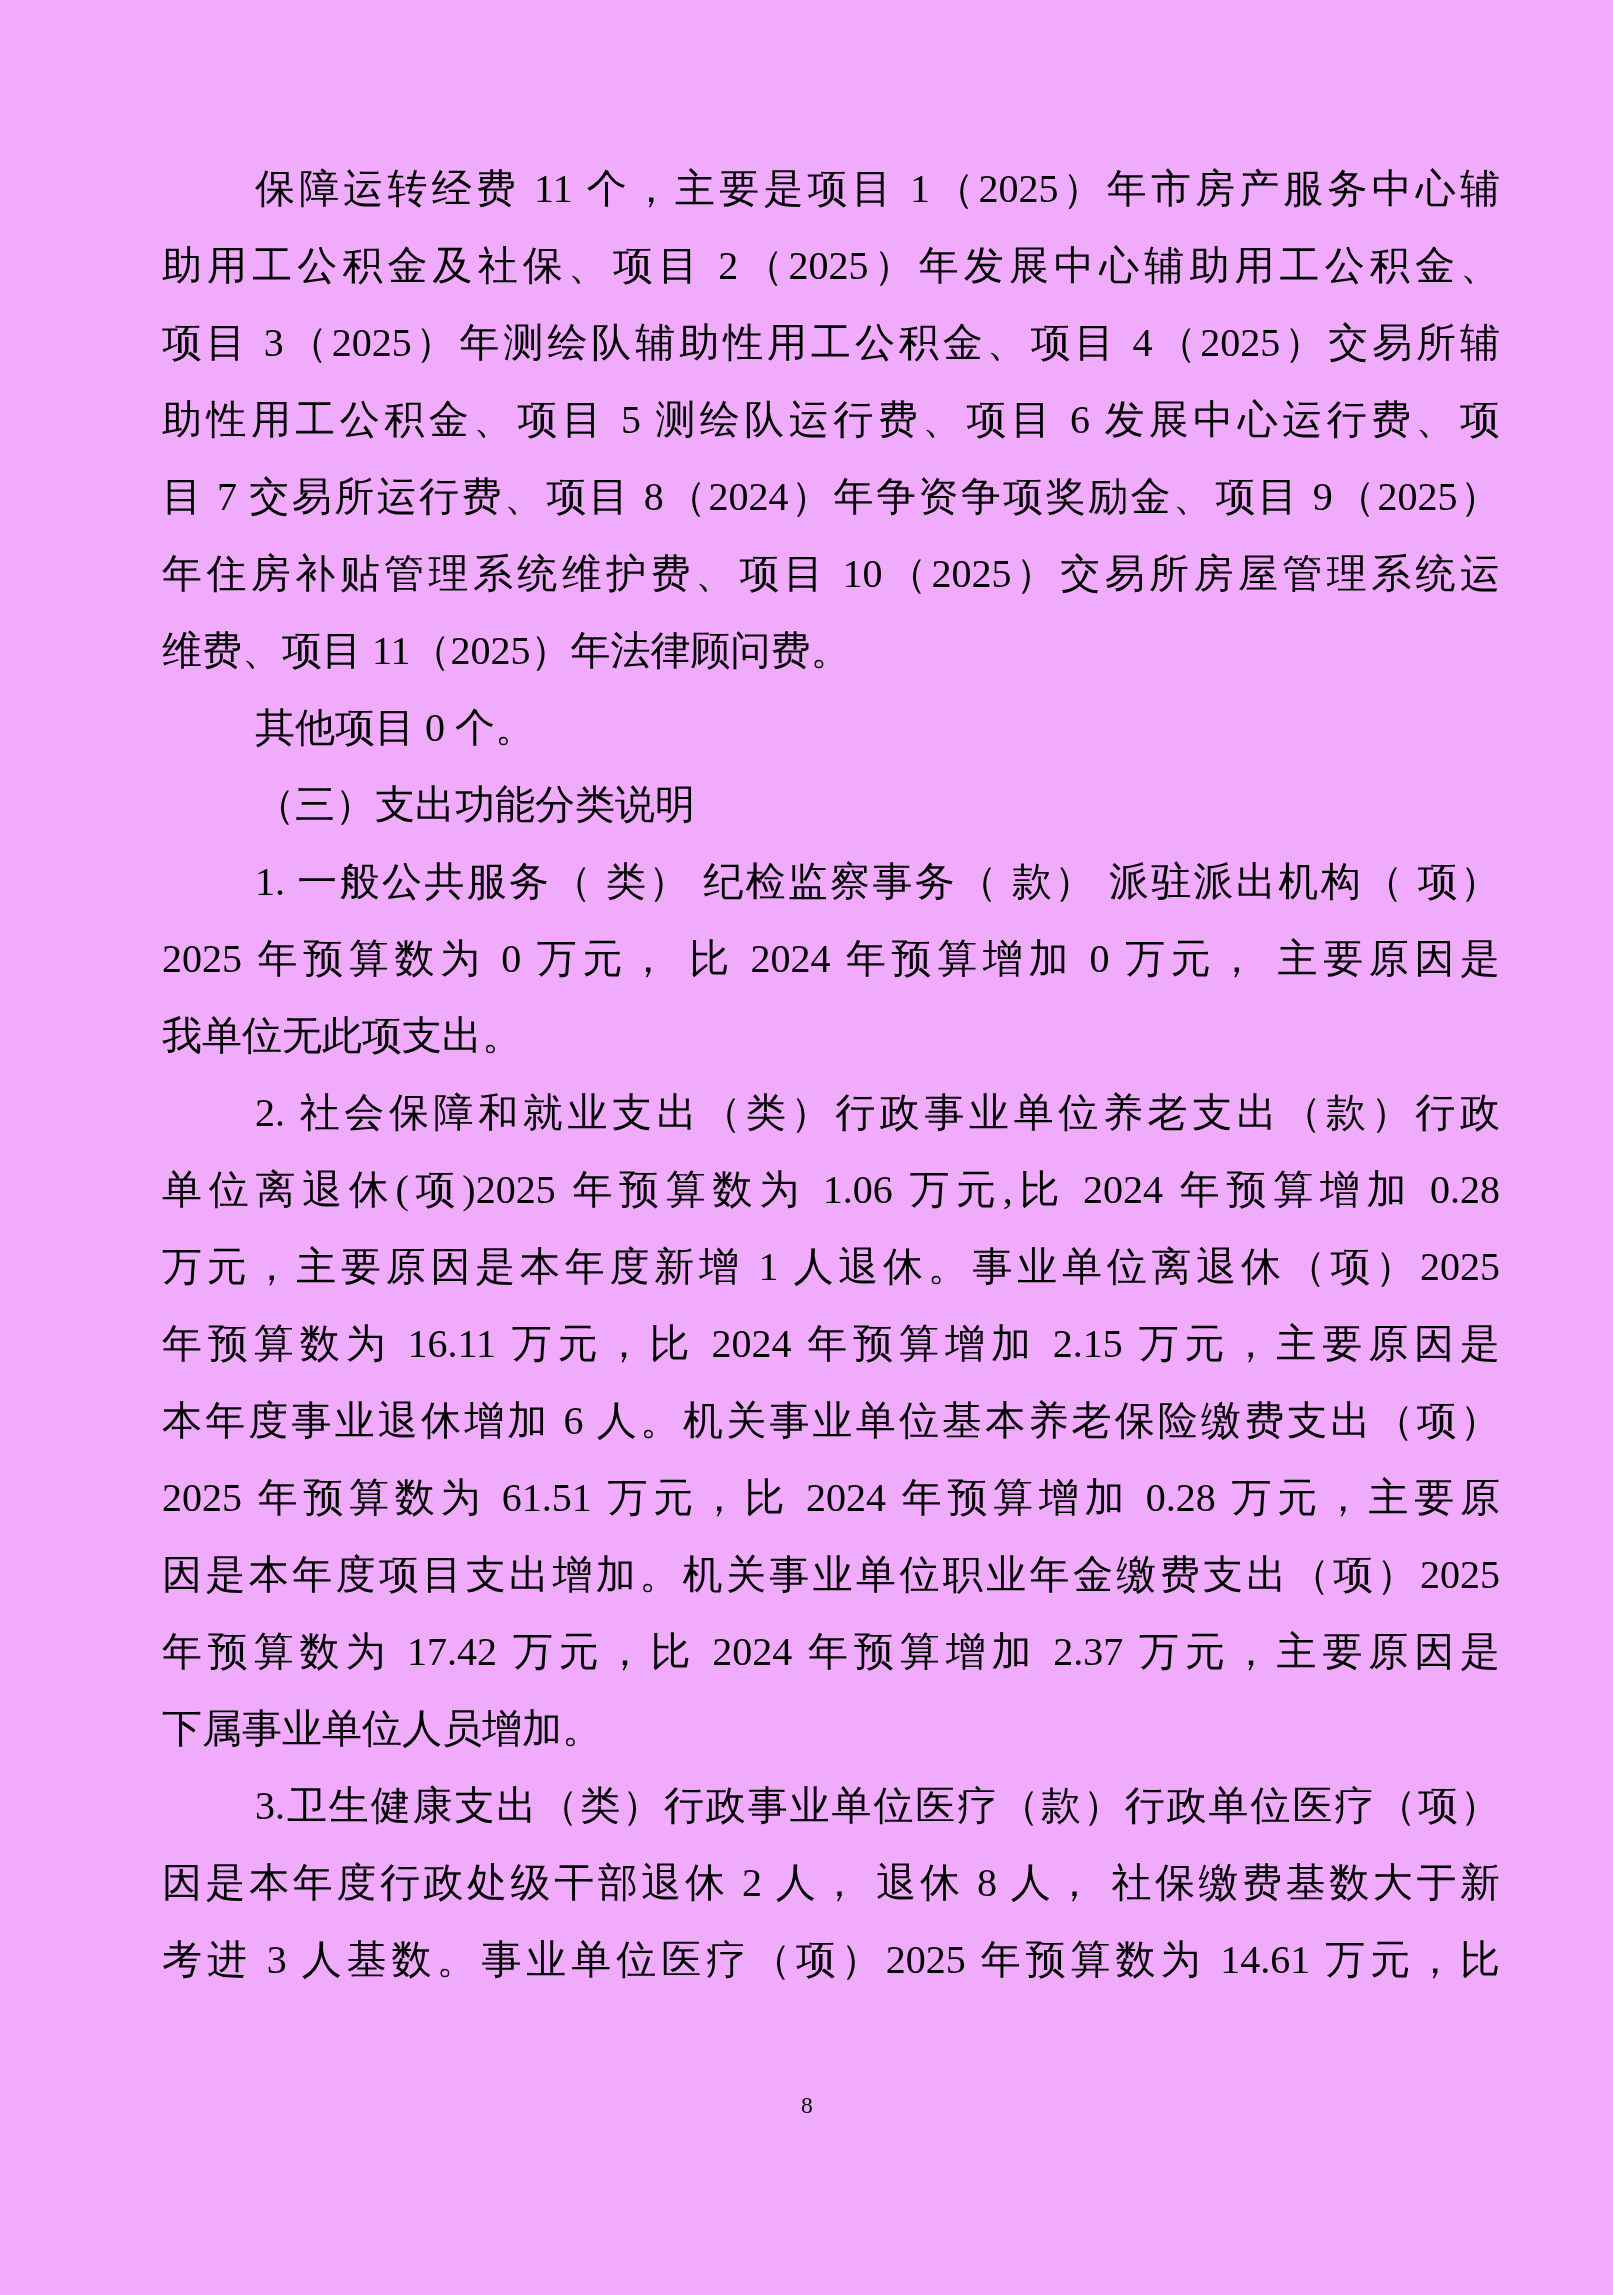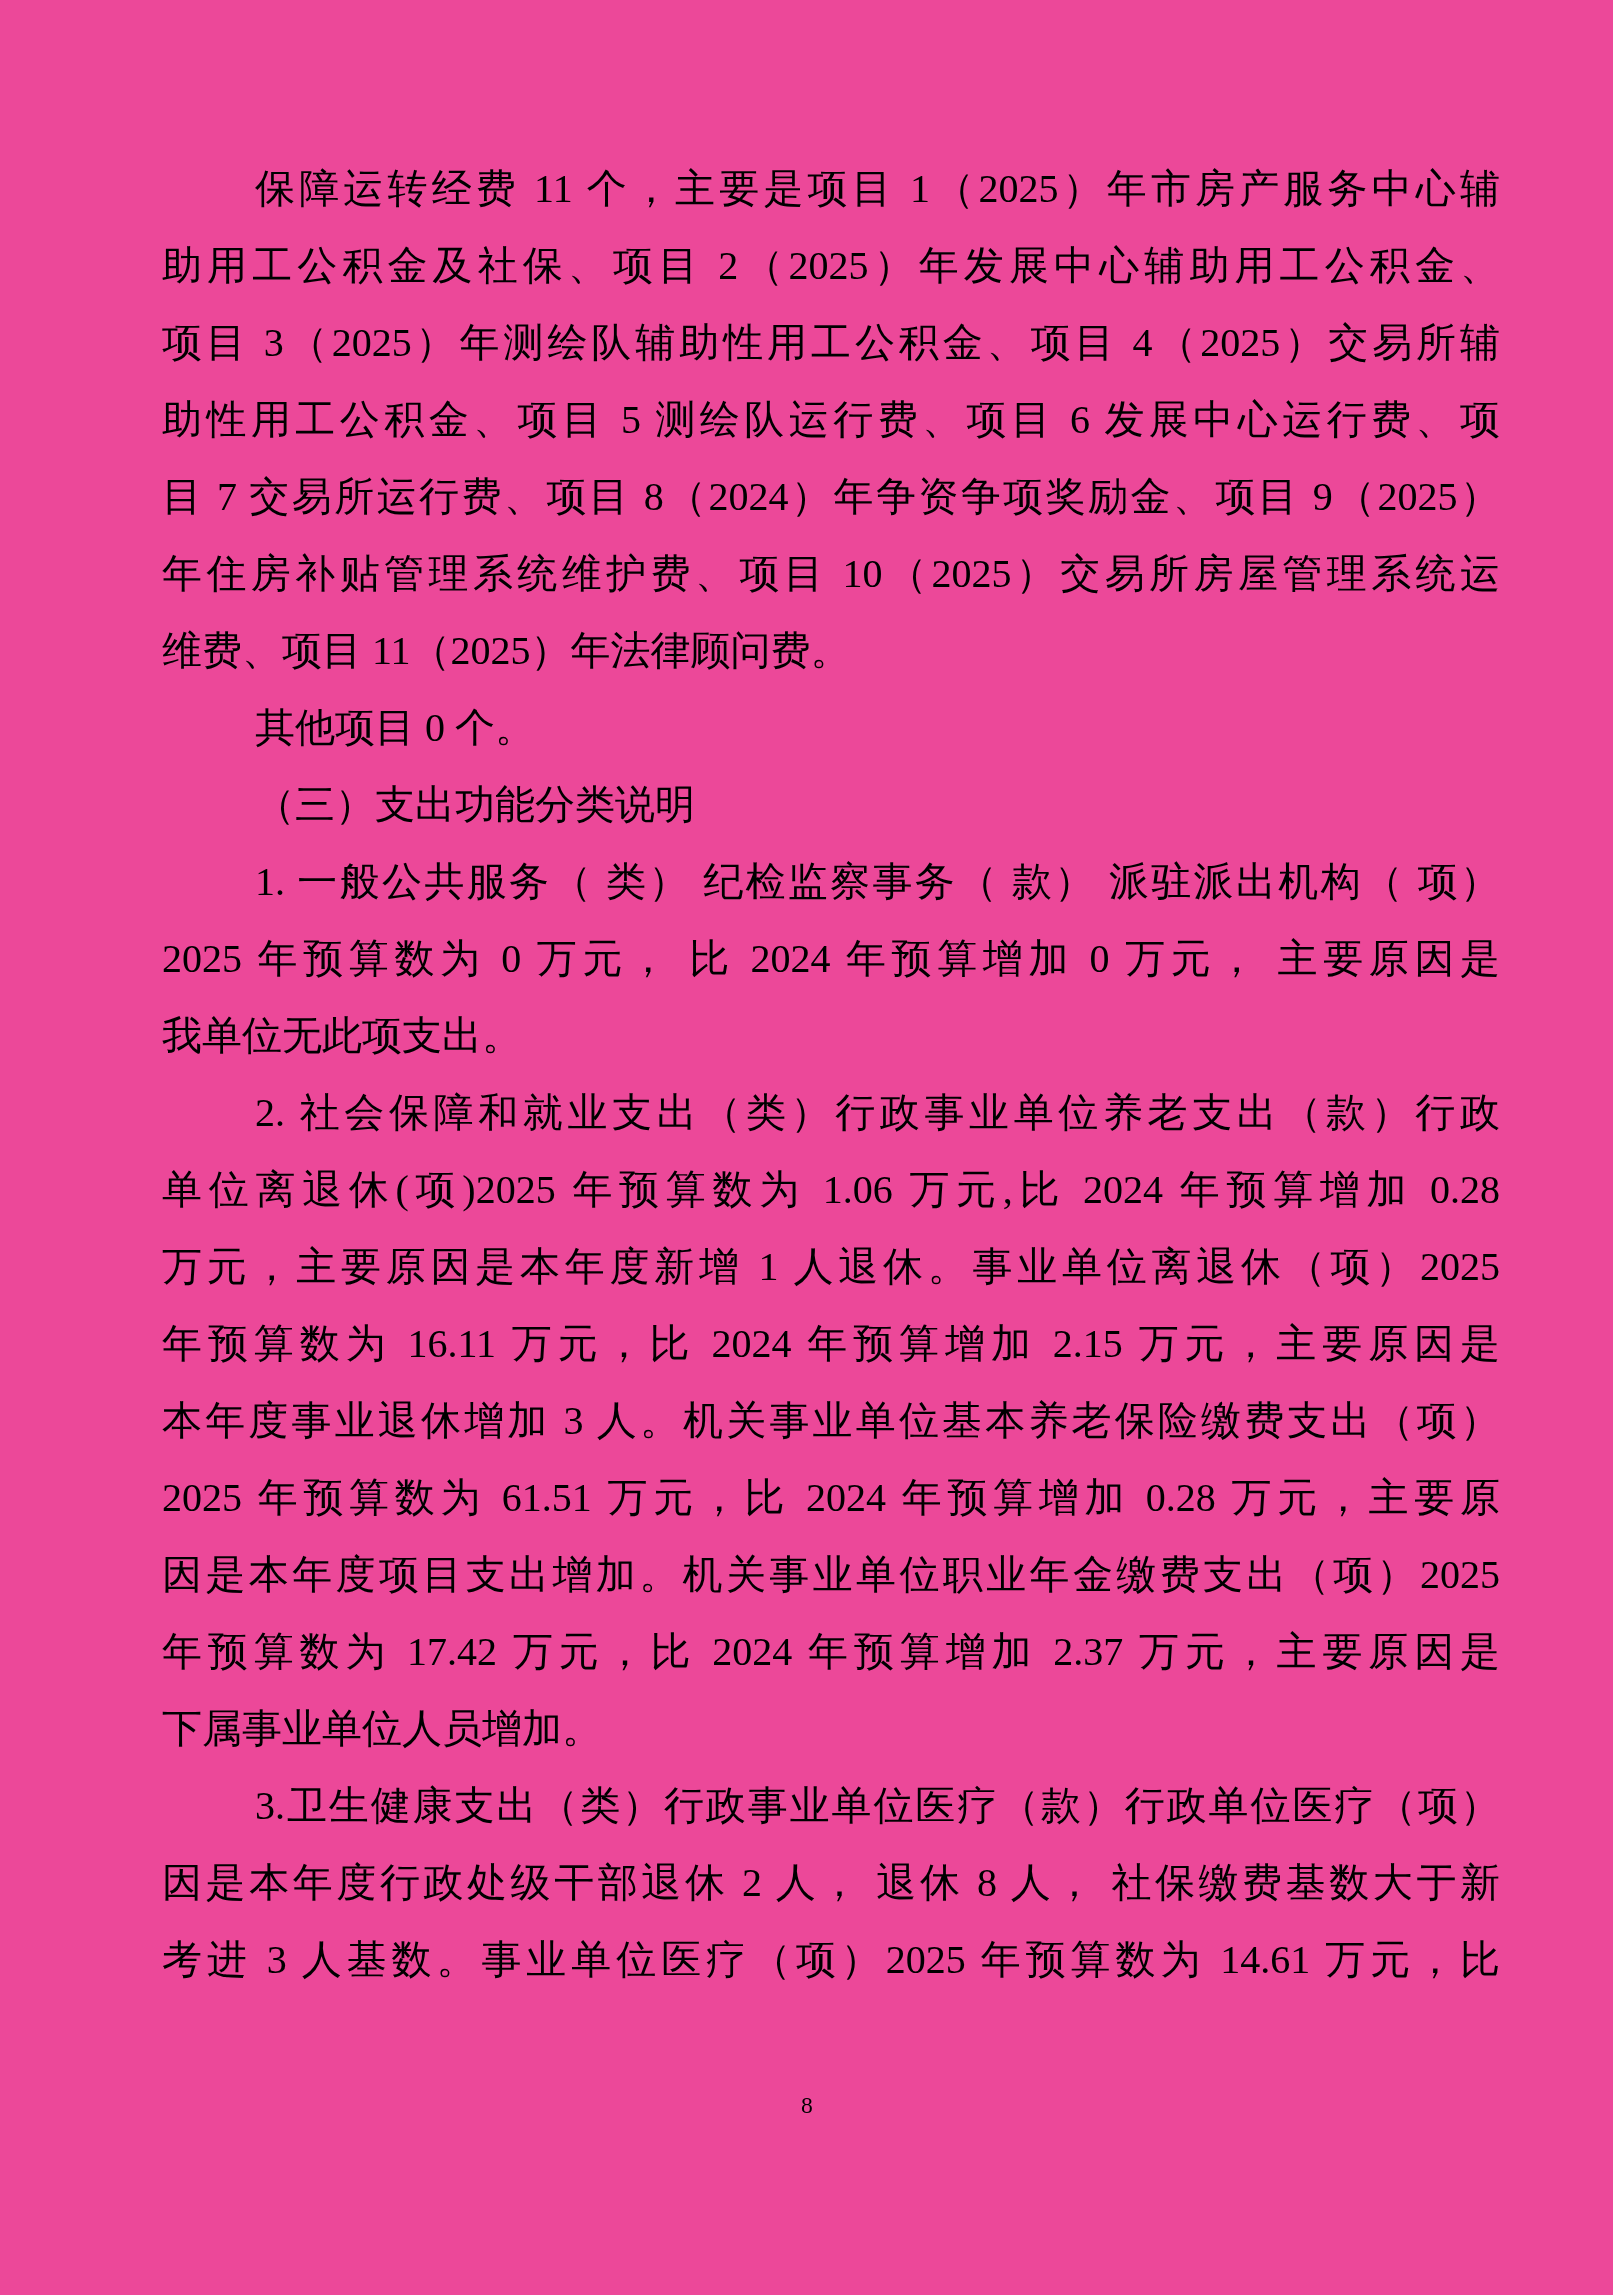--- a/index.html
+++ b/index.html
@@ -11,21 +11,21 @@
     width: 1614px;
     height: 2295px;
     position: relative;
     overflow: hidden;
     font-family: "Liberation Serif", "DejaVu Serif", serif;
     color: #000000;
   }
   .page {
     position: absolute;
     inset: 0;
-    background: #ec4899;
+    background: #f0abfc;
   }
   .content {
     position: absolute;
     left: 162px;
     top: 150px;
     width: 1338px;
   }
   .line {
     font-size: 40px;
     line-height: 77px;
@@ -69,21 +69,21 @@
     <div class="line end">维费、项目 11（2025）年法律顾问费。</div>
     <div class="line indent end">其他项目 0 个。</div>
     <div class="line indent end bold">（三）支出功能分类说明</div>
     <div class="line indent">1. 一般公共服务（ 类） 纪检监察事务（ 款） 派驻派出机构（ 项）</div>
     <div class="line">2025 年预算数为 0 万元， 比 2024 年预算增加 0 万元， 主要原因是</div>
     <div class="line end">我单位无此项支出。</div>
     <div class="line indent">2. 社会保障和就业支出（类）行政事业单位养老支出（款）行政</div>
     <div class="line">单位离退休(项)2025 年预算数为 1.06 万元,比 2024 年预算增加 0.28</div>
     <div class="line">万元，主要原因是本年度新增 1 人退休。事业单位离退休（项）2025</div>
     <div class="line">年预算数为 16.11 万元，比 2024 年预算增加 2.15 万元，主要原因是</div>
-    <div class="line">本年度事业退休增加 3 人。机关事业单位基本养老保险缴费支出（项）</div>
+    <div class="line">本年度事业退休增加 6 人。机关事业单位基本养老保险缴费支出（项）</div>
     <div class="line">2025 年预算数为 61.51 万元，比 2024 年预算增加 0.28 万元，主要原</div>
     <div class="line">因是本年度项目支出增加。机关事业单位职业年金缴费支出（项）2025</div>
     <div class="line">年预算数为 17.42 万元，比 2024 年预算增加 2.37 万元，主要原因是</div>
     <div class="line end">下属事业单位人员增加。</div>
     <div class="line indent">3.卫生健康支出（类）行政事业单位医疗（款）行政单位医疗（项）</div>
     <div class="line">因是本年度行政处级干部退休 2 人， 退休 8 人， 社保缴费基数大于新</div>
     <div class="line">考进 3 人基数。事业单位医疗（项）2025 年预算数为 14.61 万元，比</div>
   </div>
   <div class="page-number">8</div>
 </div>

